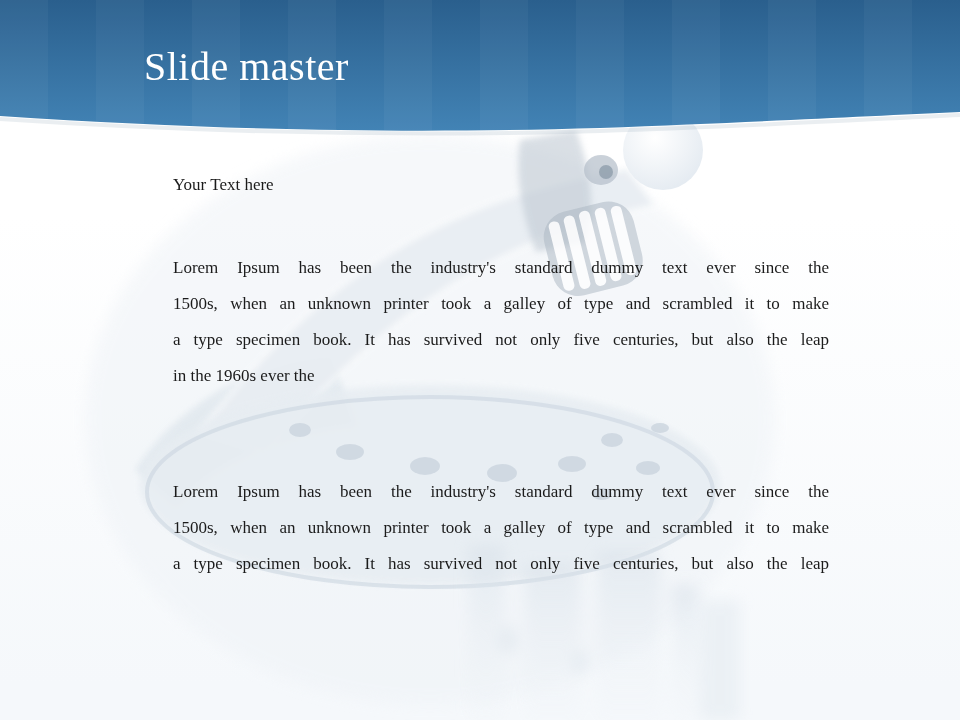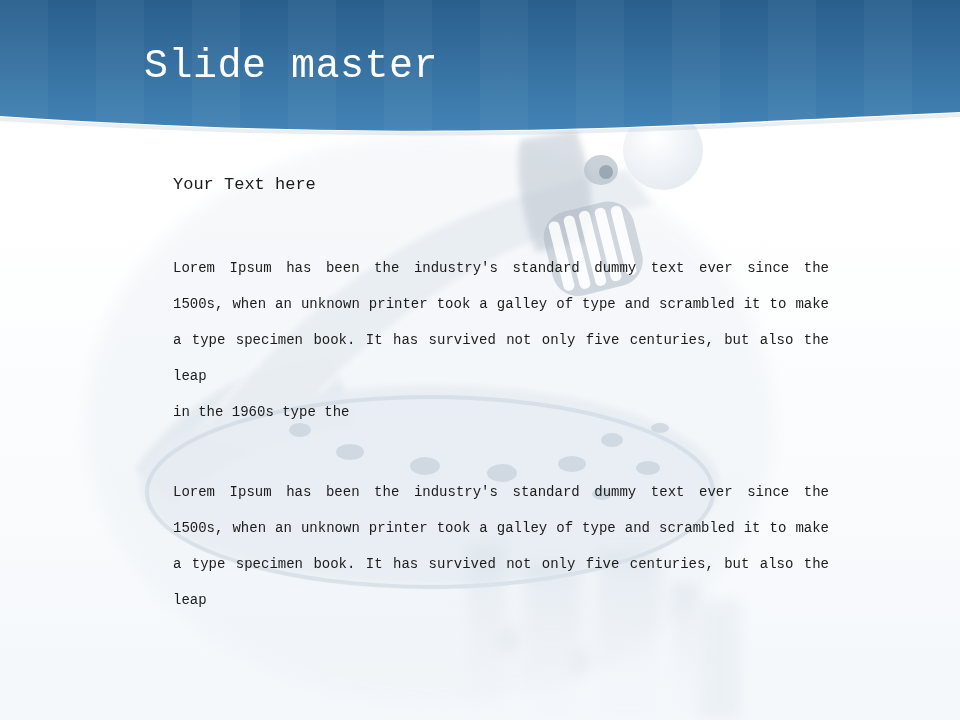--- a/index.html
+++ b/index.html
@@ -2,21 +2,21 @@
 <html><head>
 <meta charset="utf-8">
 <style>
   html,body{margin:0;padding:0;background:#888;}
   .slide{
     position:relative;
     width:960px;height:720px;
     margin:0 auto;
     overflow:hidden;
     background:linear-gradient(180deg,#ffffff 30%,#f5f8fb 95%);
-    font-family:Liberation Mono, monospace;
+    font-family:Liberation Serif, serif;
   }
 
   
   .watermark{position:absolute;left:0;top:0;width:960px;height:720px;z-index:1;}
 
   
   .header{position:absolute;left:0;top:0;width:960px;height:145px;z-index:2;}
   .header svg{display:block;}
   .title{
     position:absolute;left:144px;top:45px;margin:0;
@@ -25,21 +25,21 @@
   }
 
   
   .content{position:absolute;left:0;top:0;width:960px;height:720px;z-index:3;margin-left:19px;}
   .placeholder{
     position:absolute;left:154px;top:175px;
     font-size:17px;color:#1b1b1b;
   }
   .para{
     position:absolute;left:154px;width:656px;
-    font-size:14px;line-height:36px;color:#1b1b1b;
+    font-size:17px;line-height:36px;color:#1b1b1b;
   }
   .p1{top:250px;}
   .p2{top:474px;}
   .tline{text-align:justify;text-align-last:justify;}
   .tline.last{text-align-last:left;}
 </style>
 </head>
 <body>
 
 <div class="slide">
@@ -132,21 +132,21 @@
     <h1 class="title">Slide master</h1>
   </div>
 
   <div class="content">
     <div class="placeholder">Your Text here</div>
 
     <div class="para p1">
       <div class="tline">Lorem Ipsum has been the industry's standard dummy text ever since the</div>
       <div class="tline">1500s, when an unknown printer took a galley of type and scrambled it to make</div>
       <div class="tline">a type specimen book. It has survived not only five centuries, but also the leap</div>
-      <div class="tline last">in the 1960s type the</div>
+      <div class="tline last">in the 1960s ever the</div>
     </div>
 
     <div class="para p2">
       <div class="tline">Lorem Ipsum has been the industry's standard dummy text ever since the</div>
       <div class="tline">1500s, when an unknown printer took a galley of type and scrambled it to make</div>
       <div class="tline">a type specimen book. It has survived not only five centuries, but also the leap</div>
     </div>
   </div>
 
 </div>

